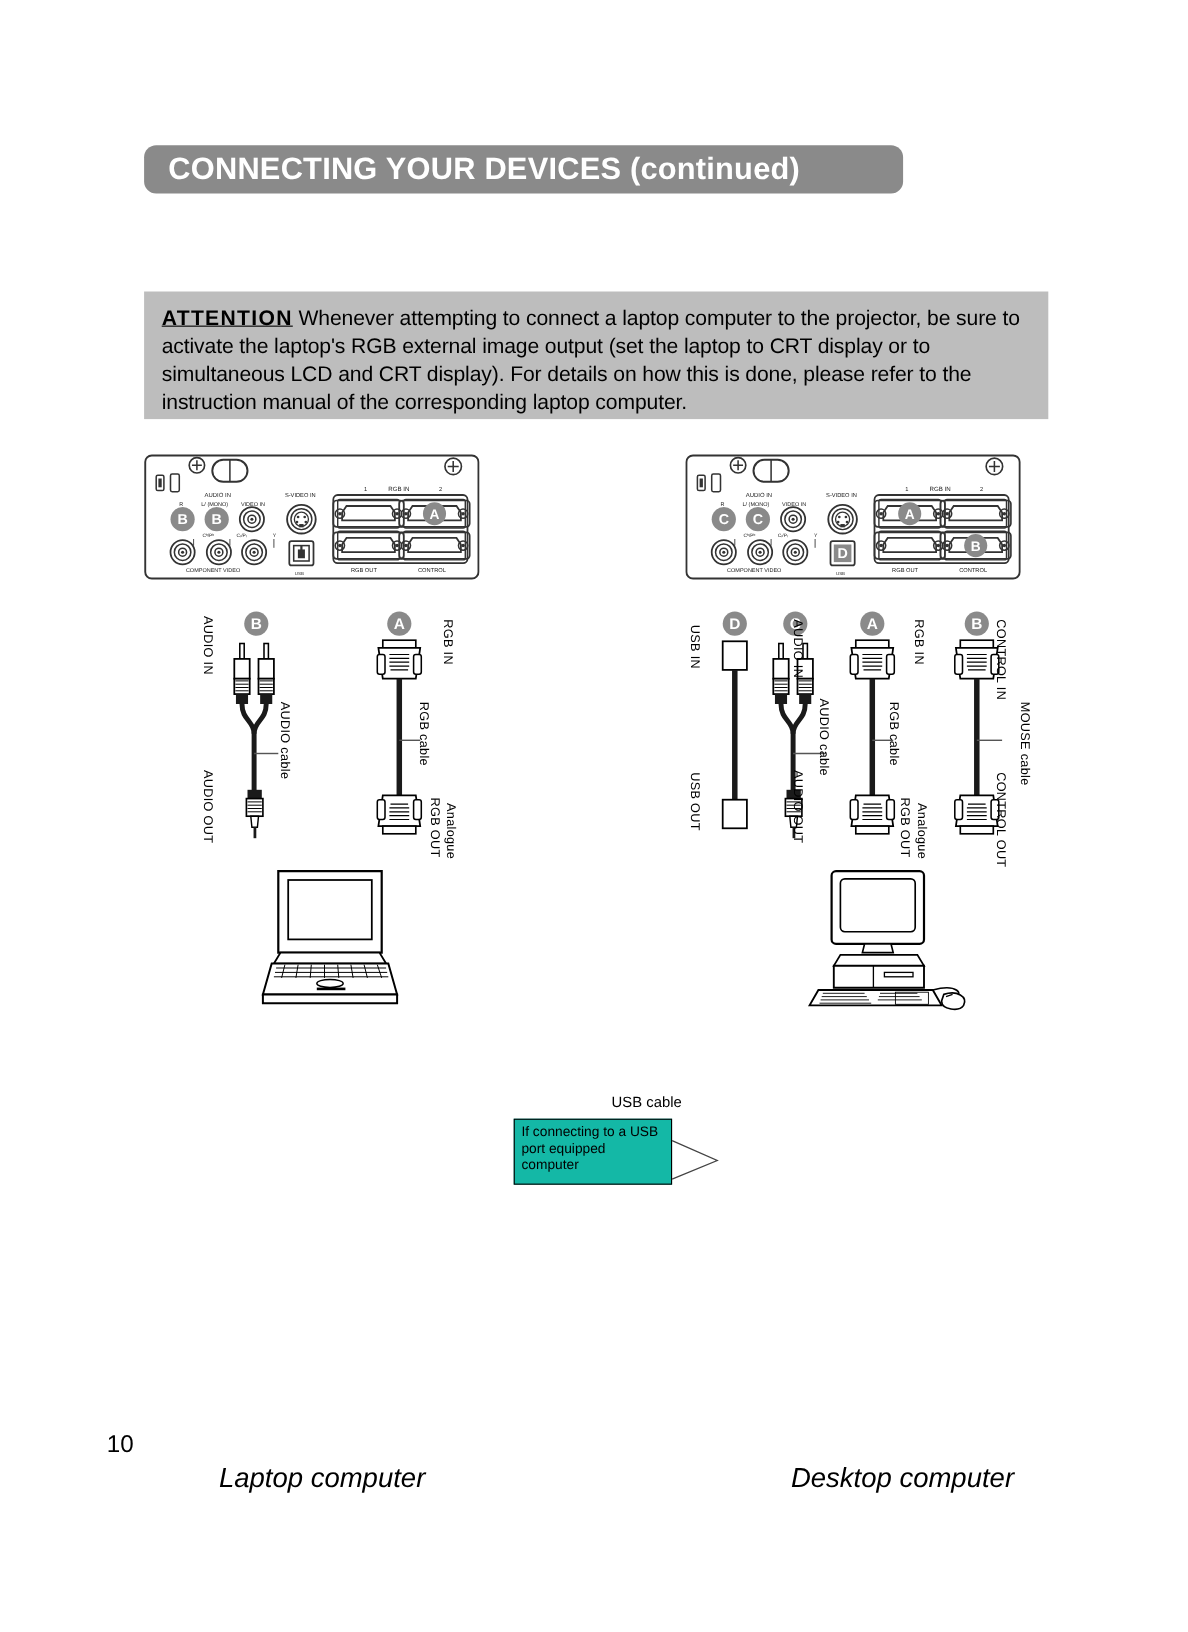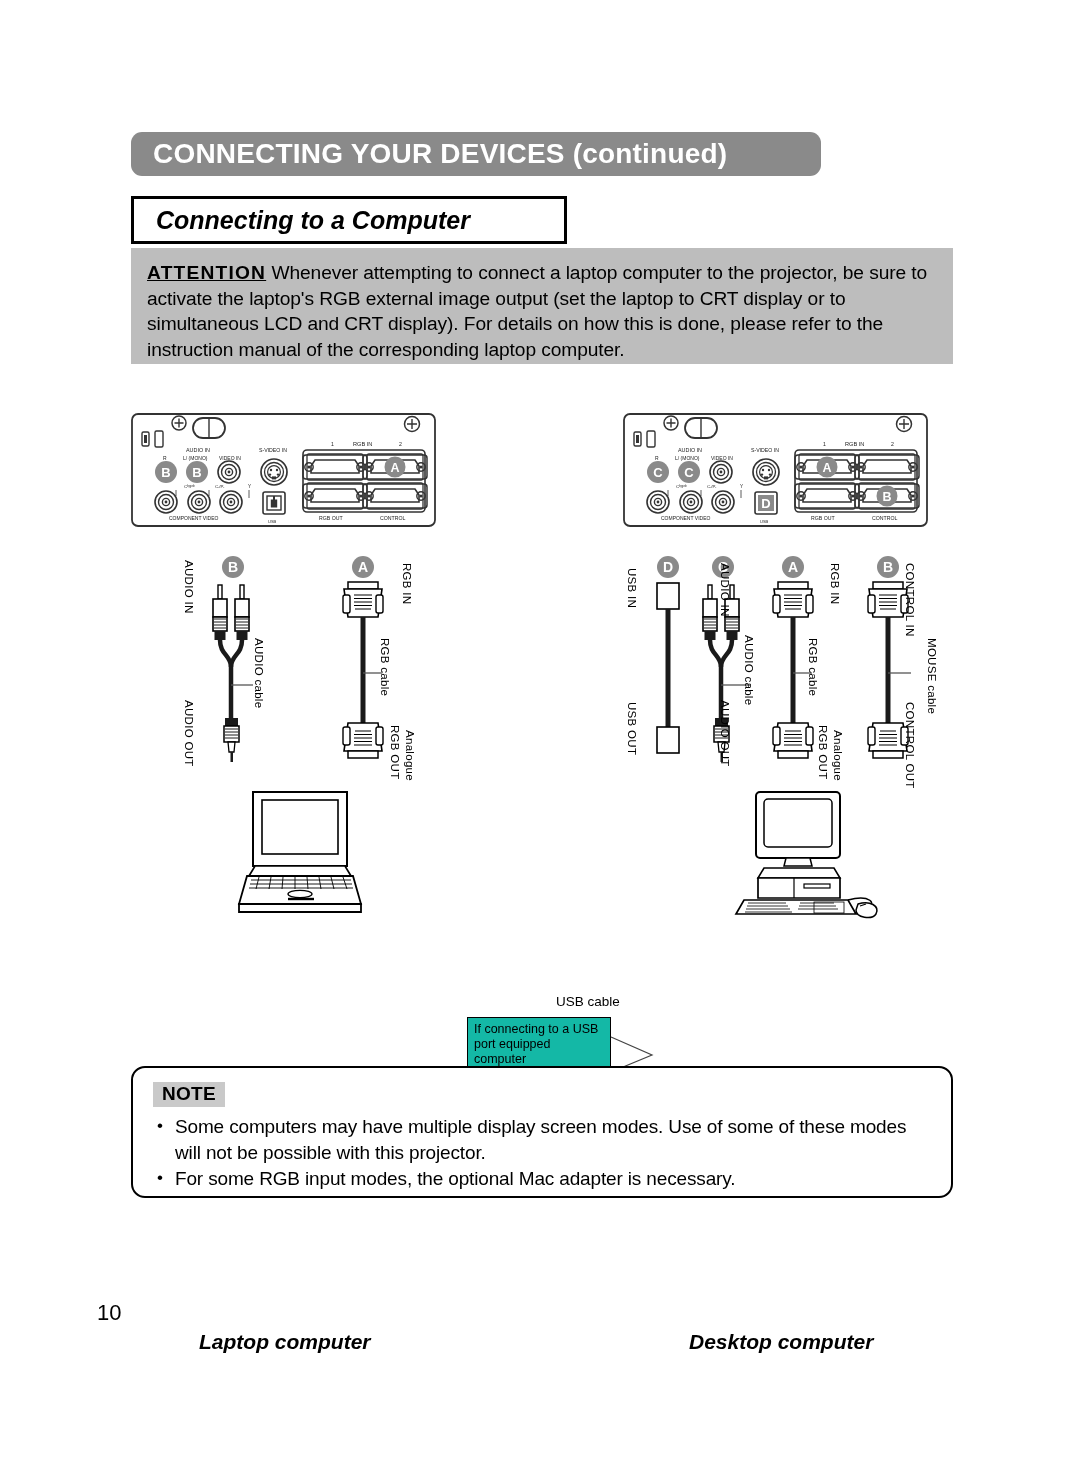--- a/index.html
+++ b/index.html
@@ -27,21 +27,21 @@
     position:absolute;left:131px;top:196px;width:430px;height:42px;
     border:3px solid #000;background:#fff;
     display:flex;align-items:center;
   }
   .subtitle-box .s{
     font-size:25px;font-weight:bold;font-style:italic;padding-left:22px;white-space:nowrap;
   }
 
   
   .attention{
-    position:absolute;left:131px;top:248px;width:822px;height:116px;
+    position:absolute;left:131px;top:265px;width:822px;height:116px;
     background:#bdbdbd;
     padding:12px 16px 0 16px;box-sizing:border-box;
   }
   .attention p{
     margin:0;font-size:19.2px;line-height:25.5px;letter-spacing:-0.1px;
   }
   .attention .kw{font-weight:bold;text-decoration:underline;letter-spacing:1.2px;}
 
   
   .diagram{position:absolute;left:0;top:400px;width:1080px;height:570px;}
@@ -65,24 +65,24 @@
   .callout{
     position:absolute;left:467px;top:617px;width:144px;height:60px;
     border:1.5px solid #000;background:#14b8a6;box-sizing:border-box;
     padding:4px 6px;font-size:12.5px;line-height:15px;
   }
   .callout-title{
     position:absolute;left:508px;top:594px;font-size:13.5px;white-space:nowrap;margin-left:48px;
   }
 
   .caption{
-    position:absolute;font-size:21px;font-weight:bold;font-style:italic;white-space:nowrap;
+    position:absolute;font-size:25px;font-weight:normal;font-style:italic;white-space:nowrap;
   }
   .cap-laptop{left:199px;top:930px;}
-  .cap-desktop{left:689px;top:930px;}
+  .cap-desktop{left:719px;top:930px;}
 
   
   .note{
     position:absolute;left:131px;top:1066px;width:822px;height:132px;
     border:2.5px solid #000;border-radius:14px;background:#fff;
     box-sizing:border-box;padding:14px 20px 0 20px;
   }
   .note-badge{
     display:inline-block;background:#c9c9c9;
     font-size:19px;font-weight:bold;padding:1px 9px 2px 9px;letter-spacing:.3px;
@@ -99,23 +99,20 @@
 </style>
 </head>
 <body>
 
 <div class="page">
 
   <div class="title-bar">
     <span class="t">CONNECTING YOUR DEVICES (continued)</span>
   </div>
 
-  <div class="subtitle-box">
-    <span class="s">Connecting to a Computer</span>
-  </div>
 
   <div class="attention">
     <p><span class="kw">ATTENTION</span><span> Whenever attempting to connect a laptop computer to the projector, be sure to activate the laptop's RGB external image output (set the laptop to CRT display or to simultaneous LCD and CRT display). For details on how this is done, please refer to the instruction manual of the corresponding laptop computer.</span></p>
   </div>
 
   <div class="diagram">
 
     <div class="panel panel-left">
       <svg width="305" height="120" viewBox="0 0 305 120">
         <defs>
@@ -561,23 +558,16 @@
 
         <path d="M118,112 C140,106 148,116 136,120" fill="none" stroke="#000" stroke-width="1.5"></path>
         <path d="M128,116 C140,112 150,118 146,126 C142,132 126,130 126,122 Z" fill="#fff" stroke="#000" stroke-width="1.5"></path>
         <path d="M130,118 L136,116" stroke="#000" stroke-width="1.1"></path>
       </svg>
     </div>
     <span class="caption cap-desktop">Desktop computer</span>
 
   </div>
 
-  <div class="note">
-    <span class="note-badge">NOTE</span>
-    <ul>
-      <li>Some computers may have multiple display screen modes. Use of some of these modes will not be possible with this projector.</li>
-      <li>For some RGB input modes, the optional Mac adapter is necessary.</li>
-    </ul>
-  </div>
 
   <span class="pagenum">10</span>
 
 </div>
 
 </body></html>

